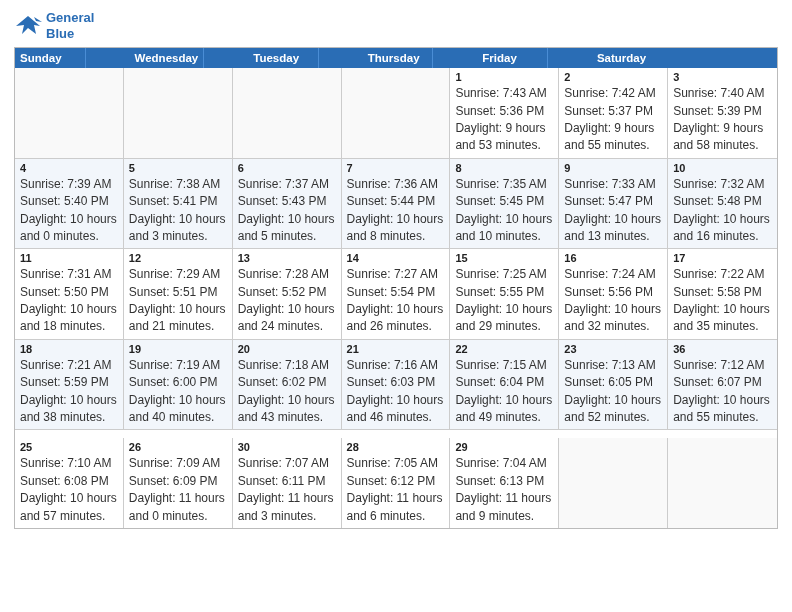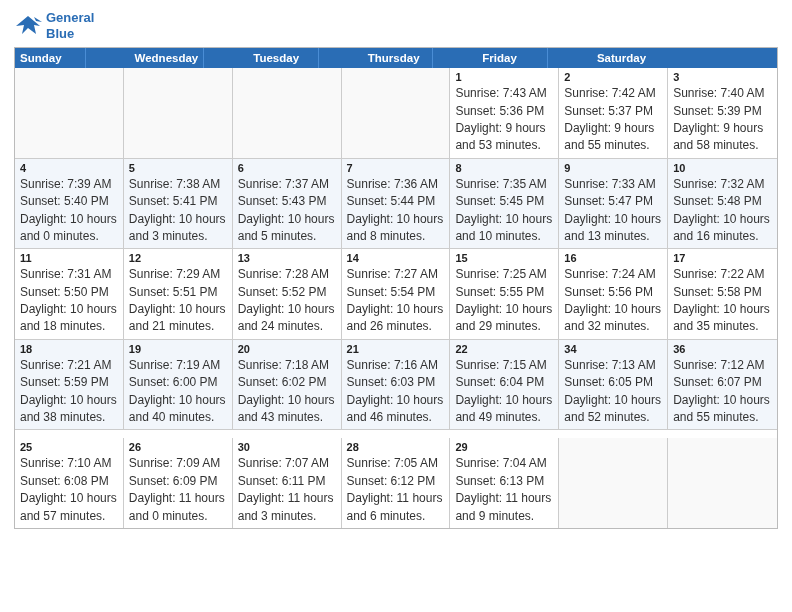--- a/index.html
+++ b/index.html
@@ -243,21 +243,21 @@
           </div>
           <div class="cal-cell">
             <div class="day-num">21</div>
             <div class="info">Sunrise: 7:16 AM<br>Sunset: 6:03 PM<br>Daylight: 10 hours<br>and 46 minutes.</div>
           </div>
           <div class="cal-cell">
             <div class="day-num">22</div>
             <div class="info">Sunrise: 7:15 AM<br>Sunset: 6:04 PM<br>Daylight: 10 hours<br>and 49 minutes.</div>
           </div>
           <div class="cal-cell">
-            <div class="day-num">34</div>
+            <div class="day-num">23</div>
             <div class="info">Sunrise: 7:13 AM<br>Sunset: 6:05 PM<br>Daylight: 10 hours<br>and 52 minutes.</div>
           </div>
           <div class="cal-cell">
             <div class="day-num">36</div>
             <div class="info">Sunrise: 7:12 AM<br>Sunset: 6:07 PM<br>Daylight: 10 hours<br>and 55 minutes.</div>
           </div>
         </div>
         <div class="cal-row">
           <div class="cal-cell">
             <div class="day-num">25</div>

